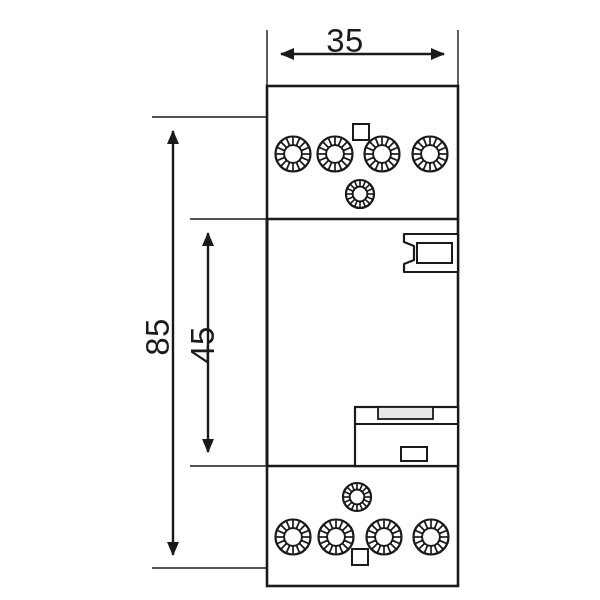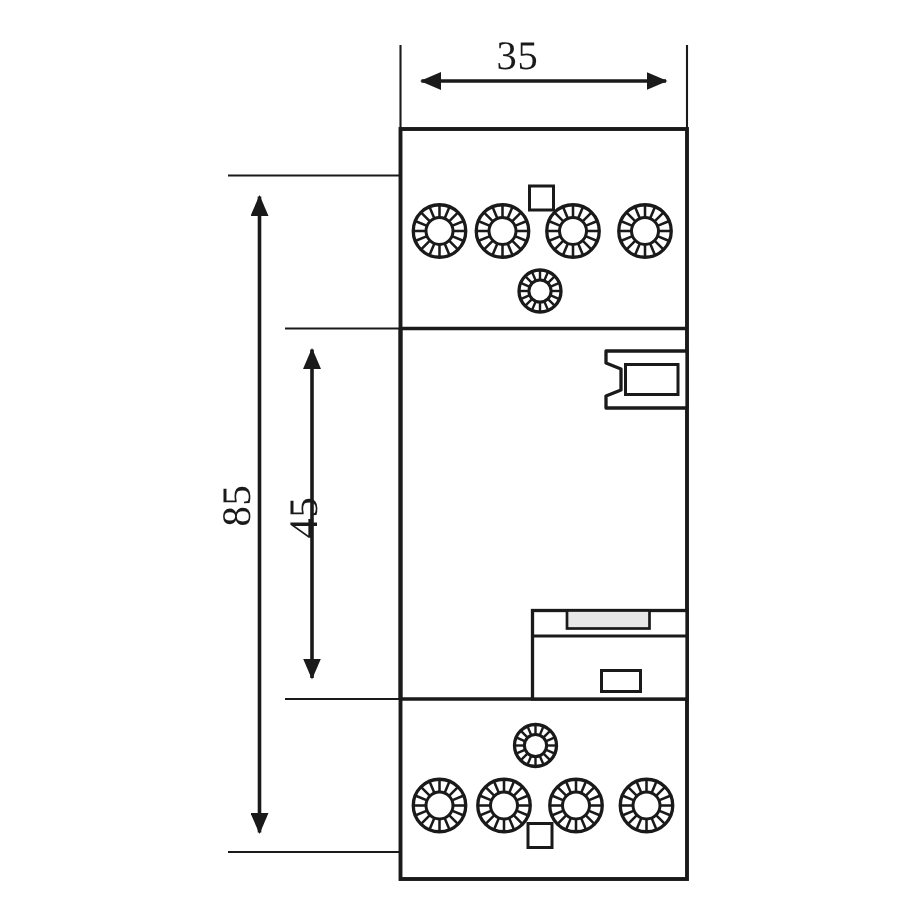--- a/index.html
+++ b/index.html
@@ -19,22 +19,22 @@
     height: 600px;
   }
   #drawing {
     position: absolute;
     left: 0;
     top: 0;
   }
   .dim-label {
     position: absolute;
     color: #1a1a1a;
-    font-family: Liberation Serif, serif;
-    font-size: 27px;
+    font-family: Liberation Sans, sans-serif;
+    font-size: 33px;
     letter-spacing: 0.5px;
     white-space: nowrap;
     text-align: right;
   }
   #label-width {
     left: 345px;
     top: 22px;
     transform: translateX(-50%);
   }
   #label-height-total {

